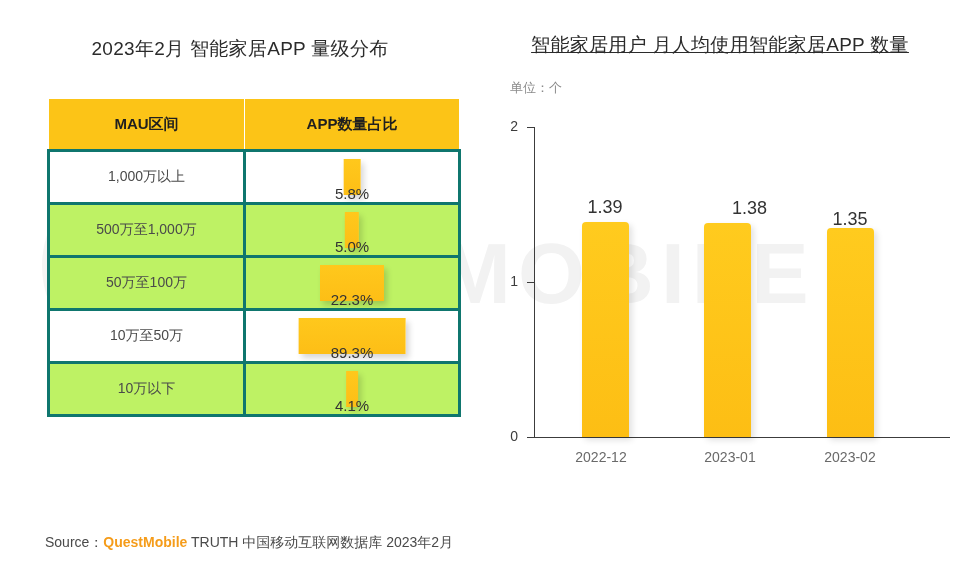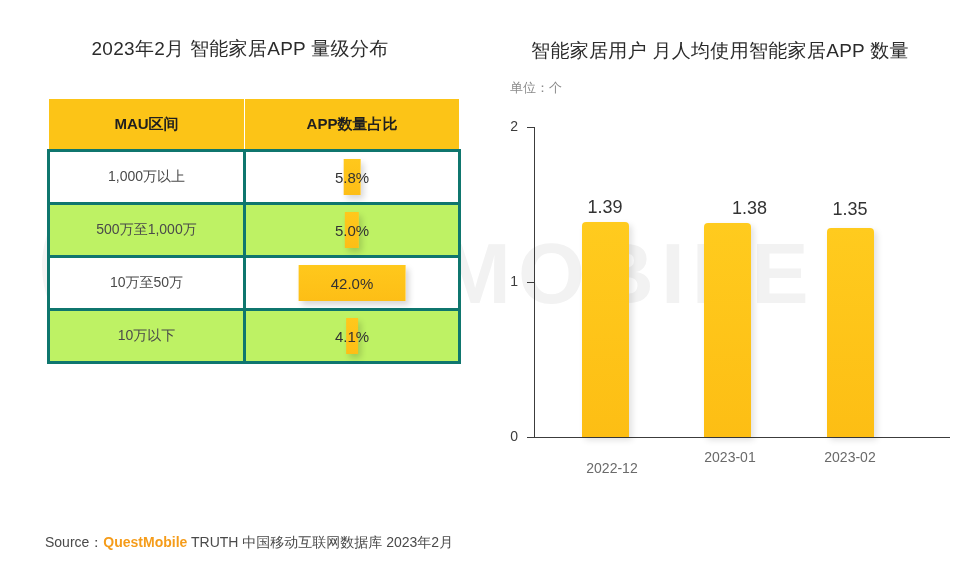--- a/index.html
+++ b/index.html
@@ -119,21 +119,21 @@
   }
   #dist-table tr.odd td { background: #ffffff; }
   #dist-table tr.even td { background: #bef264; }
   .range-cell { color: #5a5a5a; }
 
   .value-cell { position: relative; }
   .value-wrap {
     position: relative;
     height: 100%;
     display: flex;
-    align-items: center;
+    align-items: flex-end;
     justify-content: center;
   }
   .value-bar {
     position: absolute;
     height: 36px;
     top: 50%;
     left: 50%;
     transform: translate(-50%, -50%);
     background: linear-gradient(180deg, #ffc81c 0%, #fdbe16 100%);
     box-shadow: 3px 4px 6px rgba(0,0,0,0.16);
@@ -150,23 +150,24 @@
   #right-panel {
     position: absolute;
     left: 480px;
     top: 0px;
     width: 480px;
     height: 500px;
   }
   #right-title {
     position: absolute;
     left: 20px;
-    top: 36px;
+    top: 30px;
     width: 440px;
     line-height: 30px;
+    text-decoration: underline;
   }
   #unit-label {
     position: absolute;
     left: 30px;
     top: 79px;
     font-size: 13px;
     color: #8a8a8a;
   }
 
   #plot {
@@ -286,26 +287,35 @@
           </tr>
           <tr class="even">
             <td class="range-cell">500万至1,000万</td>
             <td class="value-cell">
               <div class="value-wrap">
                 <div class="value-bar" style="width: 14.35px;"></div>
                 <span class="value-text">5.0%</span>
               </div>
             </td>
           </tr>
+          <tr class="even">
+            <td class="range-cell">50万至100万</td>
+            <td class="value-cell">
+              <div class="value-wrap">
+                <div class="value-bar" style="width: 64.001px;"></div>
+                <span class="value-text">22.3%</span>
+              </div>
+            </td>
+          </tr>
           <tr class="odd">
             <td class="range-cell">10万至50万</td>
             <td class="value-cell">
               <div class="value-wrap">
                 <div class="value-bar" style="width: 106.764px;"></div>
-                <span class="value-text">42.0%</span>
+                <span class="value-text">89.3%</span>
               </div>
             </td>
           </tr>
           <tr class="even">
             <td class="range-cell">10万以下</td>
             <td class="value-cell">
               <div class="value-wrap">
                 <div class="value-bar" style="width: 11.767px;"></div>
                 <span class="value-text">4.1%</span>
               </div>
@@ -329,24 +339,24 @@
           <div class="y-label" style="top: 273px;">1</div>
           <div class="y-tick" style="top: 127px;"></div>
           <div class="y-label" style="top: 118px;">2</div>
         </div>
       <div id="bars-group">
           <div class="bar" style="left: 101.5px; top: 221.55px; height: 215.45px;"></div>
           <div class="bar-value" style="left: 85px; top: 196.55px;">1.39</div>
           <div class="bar" style="left: 223.5px; top: 223.1px; height: 213.9px;"></div>
           <div class="bar-value" style="left: 207px; top: 198.1px; text-align: right;">1.38</div>
           <div class="bar" style="left: 346.5px; top: 227.75px; height: 209.25px;"></div>
-          <div class="bar-value" style="left: 330px; top: 199px;">1.35</div>
+          <div class="bar-value" style="left: 330px; top: 209px;">1.35</div>
         </div>
       <div id="x-axis-group">
-          <div class="x-label" style="left: 82px; margin-top: 11px;">2022-12</div>
+          <div class="x-label" style="left: 71px;">2022-12</div>
           <div class="x-label" style="left: 200px;">2023-01</div>
           <div class="x-label" style="left: 320px;">2023-02</div>
         </div>
     </div>
   </div>
 
   <div id="source-line">
     <span>Source：</span><span id="source-brand">QuestMobile</span><span> TRUTH 中国移动互联网数据库 2023年2月</span>
   </div>
 

